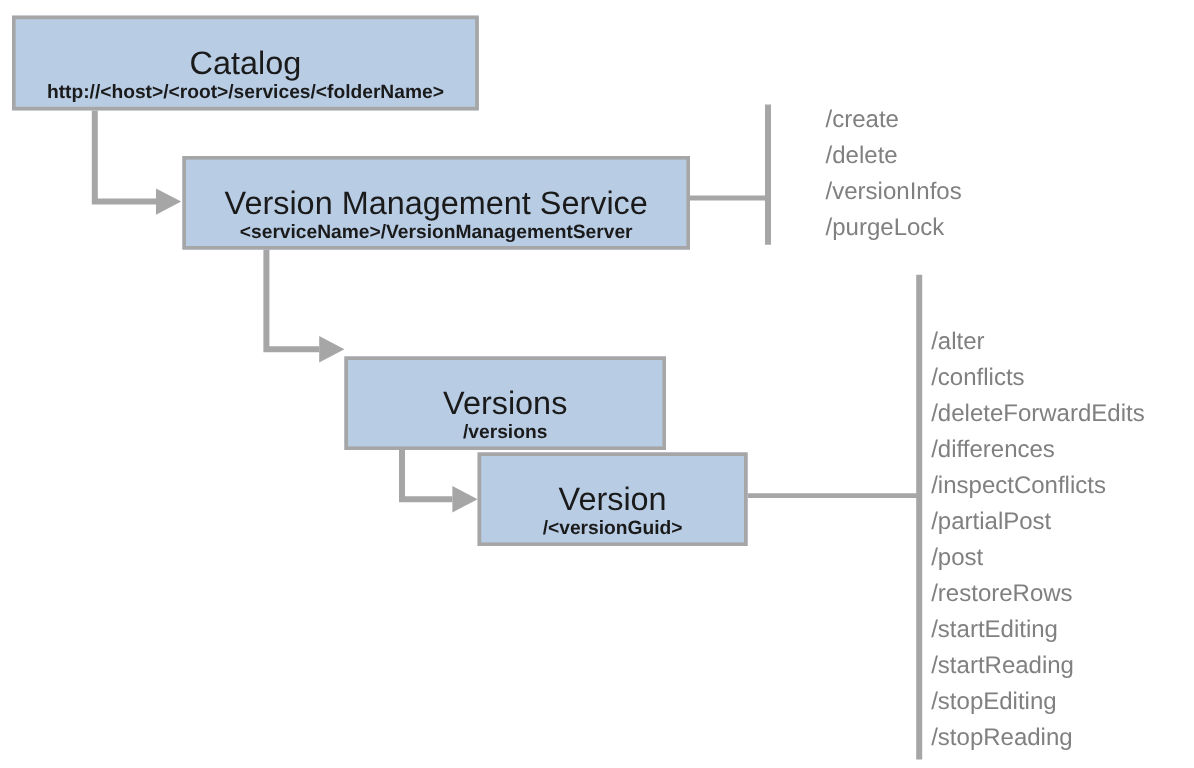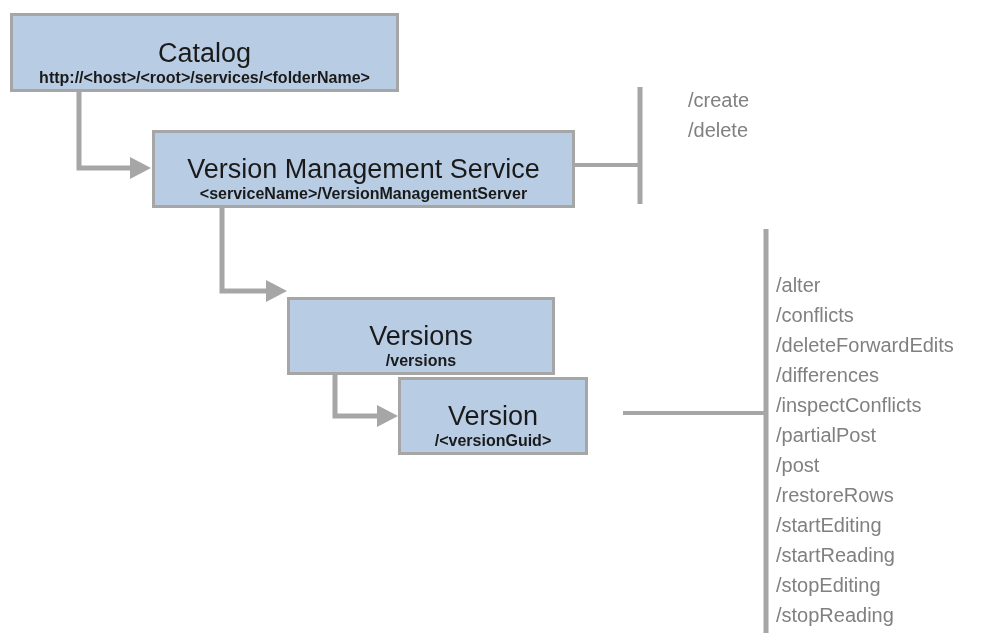--- a/index.html
+++ b/index.html
@@ -46,21 +46,21 @@
     z-index: 2;
     color: #808080;
     font-size: 20px;
     line-height: 30px;
     white-space: nowrap;
   }
   
   .node-catalog  { left: 10px;  top: 13px;  width: 389px; height: 79px; }
   .node-vms      { left: 152px; top: 130px; width: 423px; height: 78px; }
   .node-versions { left: 287px; top: 253px; width: 268px; height: 78px; margin-top: 44px; }
-  .node-version  { left: 398px; top: 377px; width: 190px; height: 78px; }
+  .node-version  { left: 398px; top: 377px; width: 225px; height: 78px; }
   .op-list-vms     { left: 688px; top: 85px;  }
   .op-list-version { left: 776px; top: 235px; margin-top: 35px; }
 </style>
 </head>
 <body>
 
 <div class="canvas">
 
   <svg class="connector-layer" width="995" height="640" viewBox="0 0 995 640">
 
@@ -96,20 +96,22 @@
   </div>
 
   <div class="node node-version">
     <div class="node-title">Version</div>
     <div class="node-sub">/&lt;versionGuid&gt;</div>
   </div>
 
   <div class="op-list op-list-vms">
     <div class="op">/create</div>
     <div class="op">/delete</div>
+    <div class="op">/versionInfos</div>
+    <div class="op">/purgeLock</div>
   </div>
 
   <div class="op-list op-list-version">
     <div class="op">/alter</div>
     <div class="op">/conflicts</div>
     <div class="op">/deleteForwardEdits</div>
     <div class="op">/differences</div>
     <div class="op">/inspectConflicts</div>
     <div class="op">/partialPost</div>
     <div class="op">/post</div>

